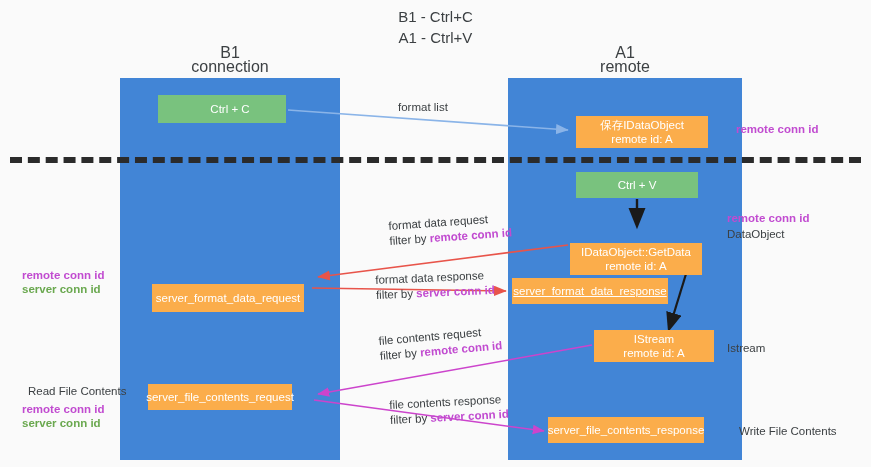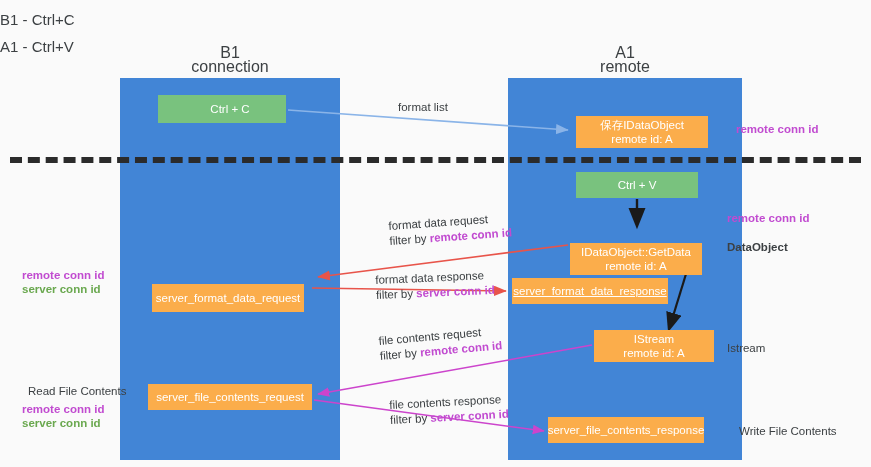--- a/index.html
+++ b/index.html
@@ -20,23 +20,23 @@
     inset: 0;
     width: 871px;
     height: 467px;
   }
   .abs { position: absolute; }
 
   
   #title {
     left: 0; top: 6px;
     width: 871px;
-    text-align: left;
+    text-align: center;
     font-size: 15px;
-    line-height: 27px;
+    line-height: 21px;
     color: #3c4043;
     white-space: pre;
   }
 
   
   .col-head {
     font-size: 16px;
     line-height: 14px;
     text-align: center;
     color: #3c4043;
@@ -62,21 +62,21 @@
   .box.green  { background: #79c27e; }
   .box.orange { background: #fbad4b; }
 
   #box-ctrlc   { left: 158px; top: 95px;  width: 128px; height: 28px; padding-left: 20px; }
   #box-save    { left: 576px; top: 116px; width: 132px; height: 32px; }
   #box-ctrlv   { left: 576px; top: 172px; width: 122px; height: 26px; }
   #box-getdata { left: 570px; top: 243px; width: 132px; height: 32px; }
   #box-sfdreq  { left: 152px; top: 284px; width: 152px; height: 28px; }
   #box-sfdres  { left: 512px; top: 278px; width: 156px; height: 26px; text-decoration: underline; }
   #box-istream { left: 594px; top: 330px; width: 120px; height: 32px; }
-  #box-sfcreq  { left: 148px; top: 384px; width: 164px; height: 26px; }
+  #box-sfcreq  { left: 148px; top: 384px; width: 144px; height: 26px; }
   #box-sfcres  { left: 548px; top: 417px; width: 156px; height: 26px; }
 
   
   #divider {
     left: 10px; top: 157px;
     width: 851px; height: 0;
     border-top: 6px dashed #2b2b2b;
   }
 
   
@@ -117,21 +117,21 @@
     font-size: 11.5px;
     line-height: 14px;
     white-space: nowrap;
   }
   .side-note .purple { color: #c14bd0; font-weight: bold; }
   .side-note .green  { color: #6aa84f; font-weight: bold; }
   .side-note .plain  { color: #3c4043; }
 
   #note-r1 { left: 736px; top: 122px; }
   #note-r2 { left: 727px; top: 211px; }
-  #note-r3 { left: 727px; top: 240px; font-weight: bold; }
+  #note-r3 { left: 727px; top: 227px; }
   #note-r4 { left: 727px; top: 341px; }
   #note-r5 { left: 739px; top: 424px; }
 
   #note-l1 { left: 22px;  top: 268px; }
   #note-l2 { left: 28px;  top: 384px; }
   #note-l3 { left: 22px;  top: 402px; }
 </style>
 </head>
 <body>
 

